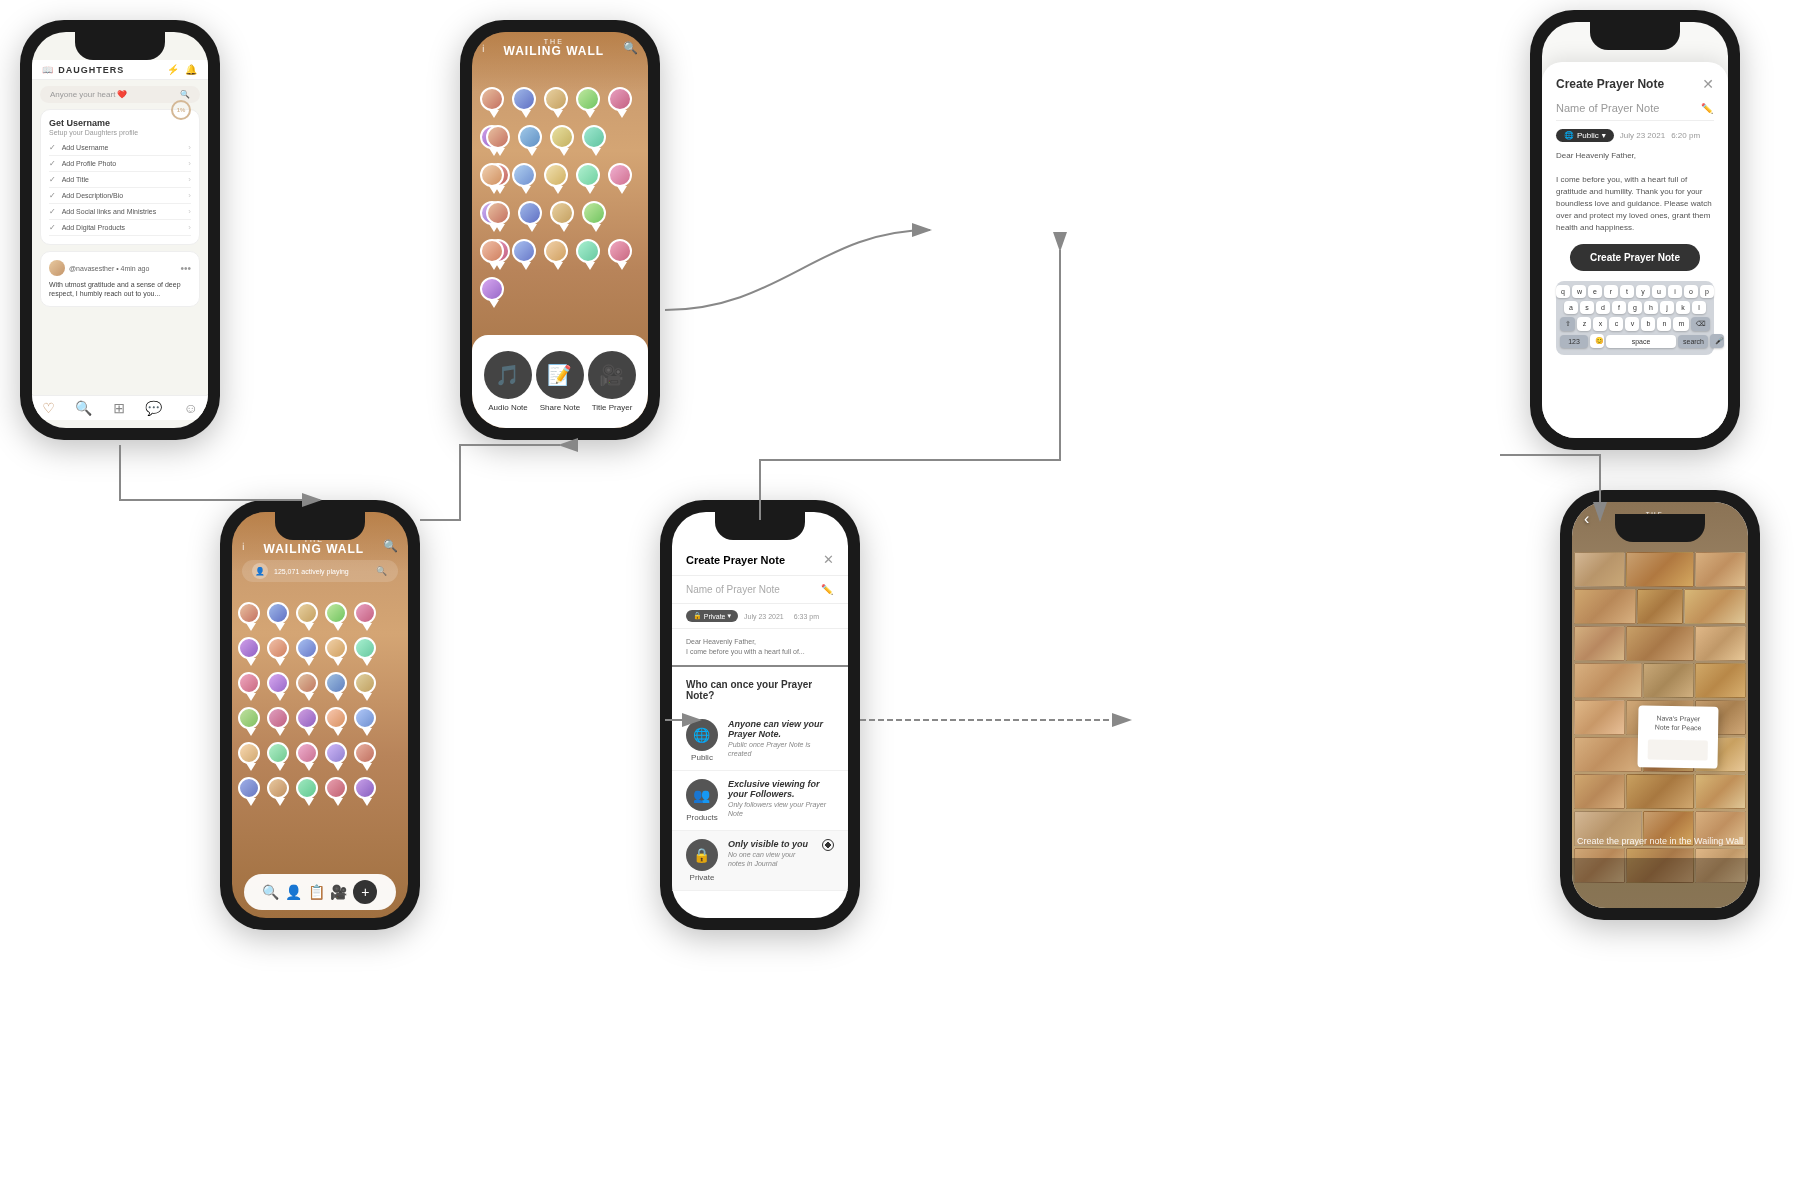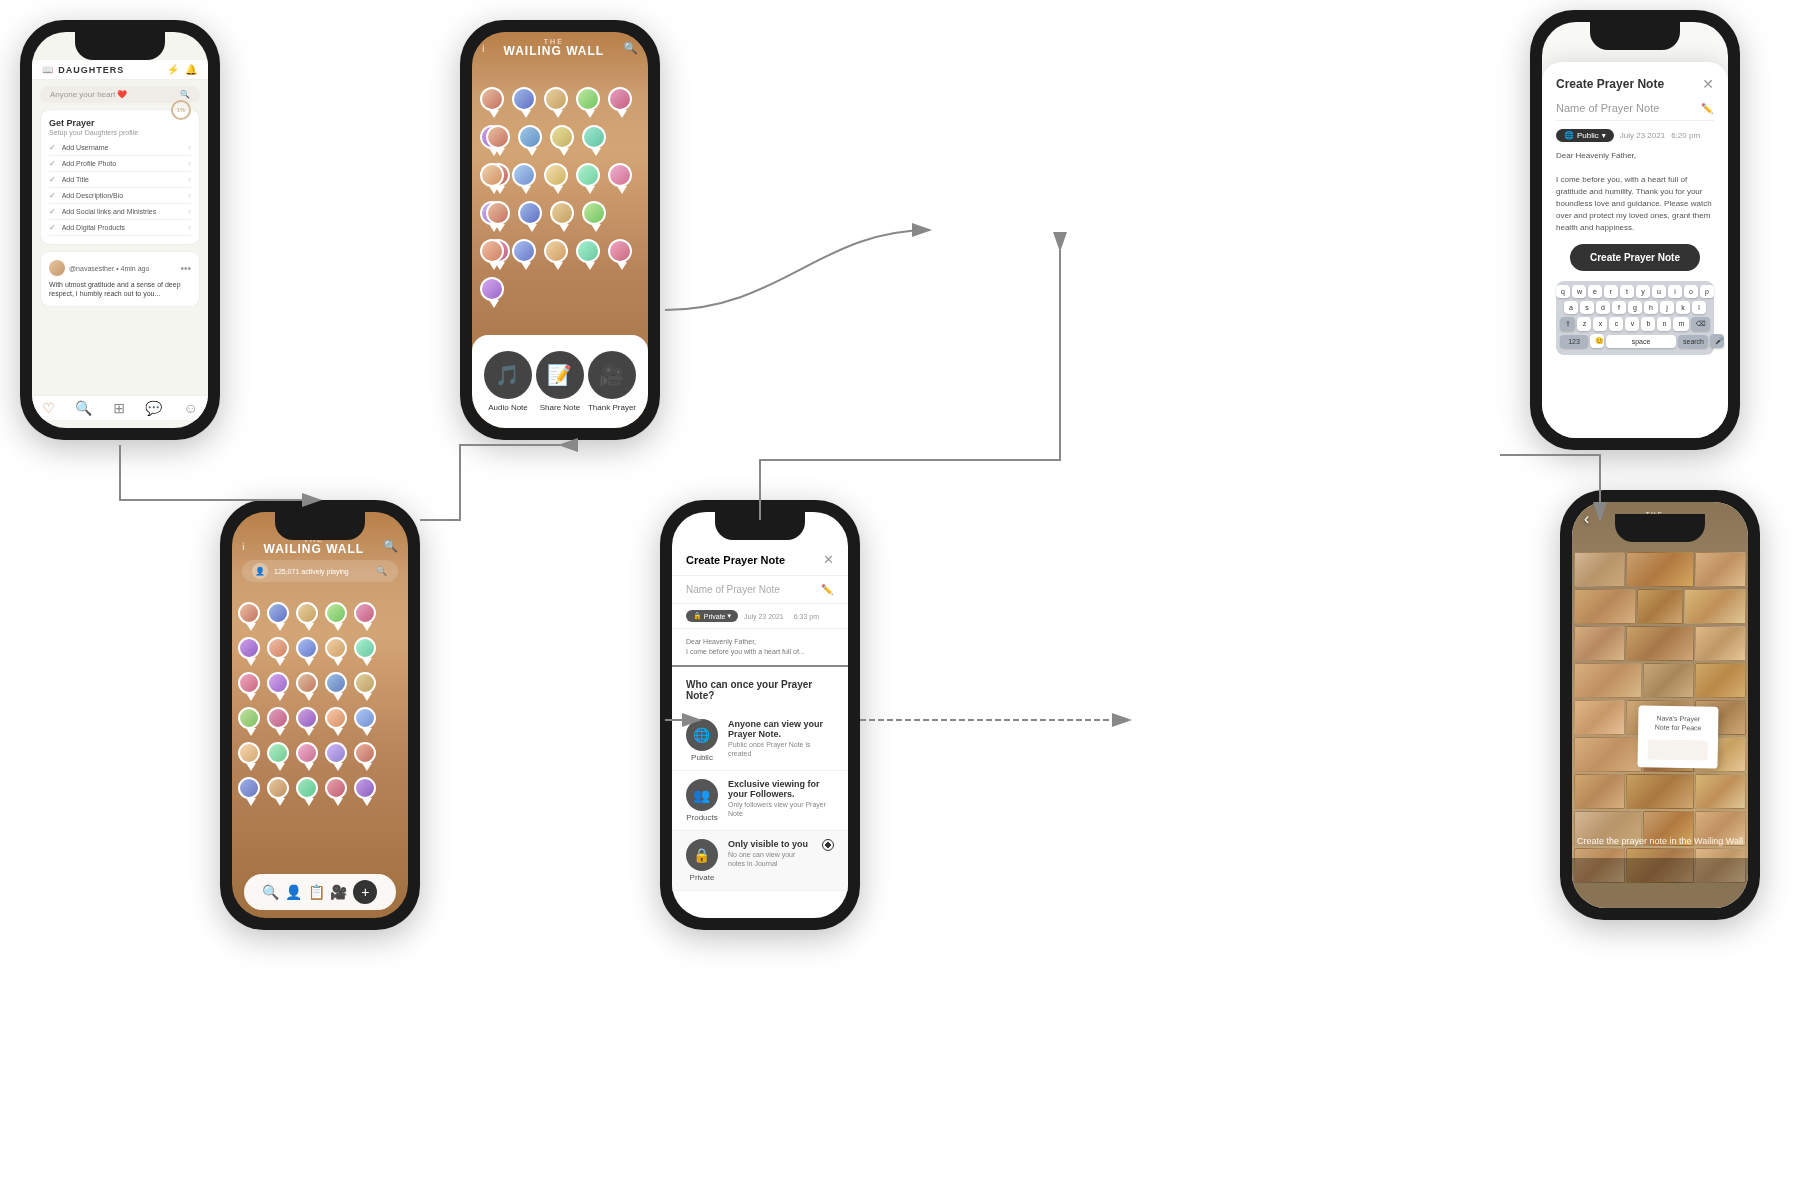--- a/index.html
+++ b/index.html
@@ -362,21 +362,21 @@
       border-bottom: 1px solid #f0f0f0;
     }
     .privacy-icon {
       width: 32px; height: 32px;
       background: #555;
       border-radius: 50%;
       display: flex; align-items: center; justify-content: center;
       font-size: 14px; color: #fff;
       flex-shrink: 0;
     }
-    .privacy-option-content { flex: 1; }
+    .privacy-option-content { flex: 1; font-style: italic; }
     .privacy-option-title { font-size: 9px; font-weight: 700; color: #333; }
     .privacy-option-desc { font-size: 7px; color: #888; line-height: 1.3; margin-top: 1px; }
     .privacy-option-label { font-size: 8px; color: #555; text-align: center; margin-top: 2px; }
     .radio-btn {
       width: 12px; height: 12px;
       border-radius: 50%;
       border: 1.5px solid #aaa;
     }
     .radio-btn.selected {
       border-color: #333;
@@ -519,21 +519,21 @@
 
     <div class="search-bar">
       <span>Anyone your heart ❤️</span>
       <span>🔍</span>
     </div>
 
     <div class="get-started-card">
       <div class="progress-circle">
         <span>1%</span>
       </div>
-      <div class="get-started-title">Get Prayer</div>
+      <div class="get-started-title">Get Username</div>
       <div class="get-started-sub">Setup your Daughters profile</div>
 
       <div style="margin-top:4px;">
         <div class="checklist-item">
             <span class="check">✓</span>
             <span>Add Username</span>
             <span class="arrow-right">›</span>
           </div>
         <div class="checklist-item">
             <span class="check">✓</span>
@@ -733,21 +733,21 @@
       <div class="action-item">
         <div class="action-circle">🎵</div>
         <span class="action-label">Audio Note</span>
       </div>
       <div class="action-item">
         <div class="action-circle">📝</div>
         <span class="action-label">Share Note</span>
       </div>
       <div class="action-item">
         <div class="action-circle">🎥</div>
-        <span class="action-label">Thank Prayer</span>
+        <span class="action-label">Title Prayer</span>
       </div>
     </div>
   </div>
 </div>
 
 <div id="phone3" class="phone">
   <div class="phone-inner" style="background:#f8f8f6;">
     <div class="phone-notch"></div>
 
     <div class="create-note-modal">

